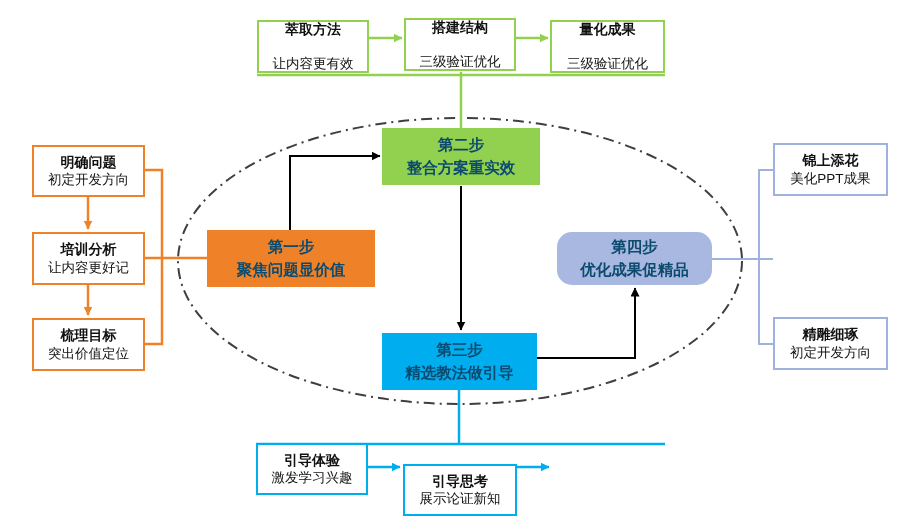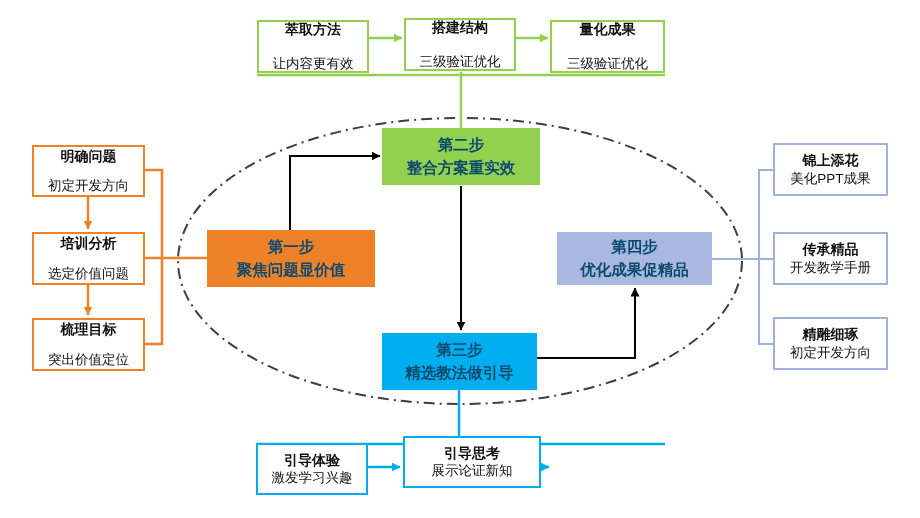--- a/index.html
+++ b/index.html
@@ -18,37 +18,37 @@
     display:flex;flex-direction:column;
     align-items:center;justify-content:center;
     text-align:center;
     line-height:1.32;
     color:#111111;
     z-index:2;
   }
   .box .t{font-weight:bold;font-size:14px;}
   .box .s{font-size:13.5px;}
   .green-b{border:2.5px solid #92D050;gap:17px;}
-  .orange-b{border:2.5px solid #EF8228;justify-content:space-between;}
+  .orange-b{border:2.5px solid #EF8228;}
   .blue-b{border:2.5px solid #00AEEF;}
   .peri-b{border:2px solid #9FB2DD;}
   .step{
     position:absolute;
     box-sizing:border-box;
     display:flex;flex-direction:column;
     align-items:center;justify-content:center;
     text-align:center;
     color:#0c4a6e;font-weight:bold;
     font-size:15.5px;line-height:1.45;
     z-index:3;
   }
   .step-orange{background:#EF8228;}
   .step-green{background:#92D050;}
   .step-blue{background:#00AEEF;}
-  .step-peri{background:#A8B8E0;}
+  .step-peri{background:#A8B8E0;border-radius:15px;}
 </style>
 </head>
 <body>
 
 <div id="canvas">
 
   <svg id="wires" viewBox="0 0 920 518" xmlns="http://www.w3.org/2000/svg">
     <defs>
       <marker id="ar-green" markerUnits="userSpaceOnUse" markerWidth="10" markerHeight="10" refX="8.5" refY="4.5" orient="auto">
         <path d="M0,0 L9,4.5 L0,9 Z" fill="#92D050"></path>
@@ -104,45 +104,41 @@
     <div class="t">量化成果</div>
     <div class="s">三级验证优化</div>
   </div>
 
   <div class="box orange-b" style="left:32px;top:145px;width:113px;height:52px">
     <div class="t">明确问题</div>
     <div class="s">初定开发方向</div>
   </div>
   <div class="box orange-b" style="left:32px;top:232px;width:113px;height:53px">
     <div class="t">培训分析</div>
-    <div class="s">选定价值问题</div>
+    <div class="s">让内容更好记</div>
   </div>
   <div class="box orange-b" style="left:32px;top:318px;width:113px;height:53px">
     <div class="t">梳理目标</div>
     <div class="s">突出价值定位</div>
   </div>
 
   <div class="box peri-b" style="left:773px;top:143px;width:115px;height:53px">
     <div class="t">锦上添花</div>
     <div class="s">美化PPT成果</div>
   </div>
-  <div class="box peri-b" style="left:773px;top:232px;width:115px;height:53px">
-    <div class="t">传承精品</div>
-    <div class="s">开发教学手册</div>
-  </div>
   <div class="box peri-b" style="left:773px;top:317px;width:115px;height:53px">
     <div class="t">精雕细琢</div>
     <div class="s">初定开发方向</div>
   </div>
 
   <div class="box blue-b" style="left:256px;top:443px;width:112px;height:52px">
     <div class="t">引导体验</div>
     <div class="s">激发学习兴趣</div>
   </div>
-  <div class="box blue-b" style="left:403px;top:436px;width:138px;height:52px">
+  <div class="box blue-b" style="left:403px;top:464px;width:114px;height:52px">
     <div class="t">引导思考</div>
     <div class="s">展示论证新知</div>
   </div>
 
   <div class="step step-orange" style="left:207px;top:230px;width:168px;height:57px">
     <div>第一步</div>
     <div>聚焦问题显价值</div>
   </div>
   <div class="step step-green" style="left:382px;top:128px;width:158px;height:57px">
     <div>第二步</div>

